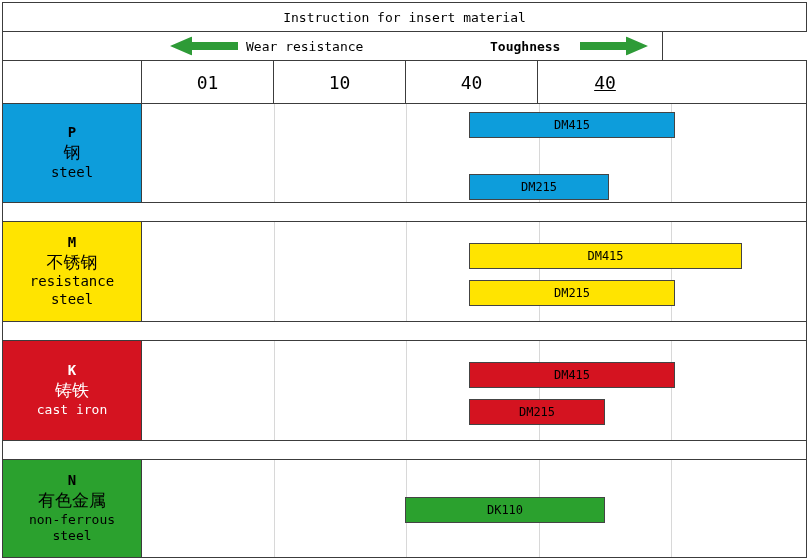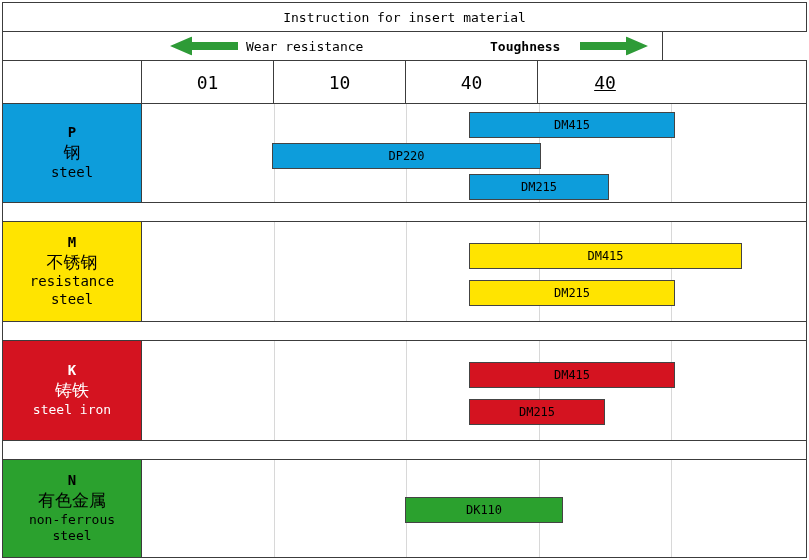--- a/index.html
+++ b/index.html
@@ -205,21 +205,20 @@
       <span class="bl-sym">P</span>
       <span class="bl-cn">钢</span>
       <span class="bl-en">steel</span>
     </div>
     <div class="block-plot" id="plot-p">
         <div class="colguide" style="left: 132px;"></div>
         <div class="colguide" style="left: 264px;"></div>
         <div class="colguide" style="left: 397px;"></div>
         <div class="colguide" style="left: 529px;"></div>
         <div class="bar" style="left: 327px; width: 206px; top: 8px; background: rgb(13, 157, 219);">DM415</div>
-        <div class="bar" style="left: 130px; width: 269px; top: 39px; background: rgb(13, 157, 219);">DP220</div>
         <div class="bar" style="left: 327px; width: 140px; top: 70px; background: rgb(13, 157, 219);">DM215</div>
       </div>
   </div>
 
   <div class="spacer" style="top:200px;"></div>
 
   <div class="block" id="block-m" style="top:219px; height:101px;">
     <div class="block-label" id="label-m" style="background: rgb(255, 228, 0);">
       <span class="bl-sym">M</span>
       <span class="bl-cn">不锈钢</span>
@@ -235,21 +234,21 @@
         <div class="bar" style="left: 327px; width: 206px; top: 58px; background: rgb(255, 228, 0);">DM215</div>
       </div>
   </div>
 
   <div class="spacer" style="top:319px;"></div>
 
   <div class="block" id="block-k" style="top:338px; height:101px;">
     <div class="block-label" id="label-k" style="background: rgb(212, 19, 32); color: rgb(255, 255, 255);">
       <span class="bl-sym">K</span>
       <span class="bl-cn">铸铁</span>
-      <span class="bl-en small">steel iron</span>
+      <span class="bl-en small">cast iron</span>
     </div>
     <div class="block-plot" id="plot-k">
         <div class="colguide" style="left: 132px;"></div>
         <div class="colguide" style="left: 264px;"></div>
         <div class="colguide" style="left: 397px;"></div>
         <div class="colguide" style="left: 529px;"></div>
         <div class="bar" style="left: 327px; width: 206px; top: 21px; background: rgb(212, 19, 32); color: rgb(0, 0, 0);">DM415</div>
         <div class="bar" style="left: 327px; width: 136px; top: 58px; background: rgb(212, 19, 32); color: rgb(0, 0, 0);">DM215</div>
       </div>
   </div>
@@ -261,17 +260,17 @@
       <span class="bl-sym">N</span>
       <span class="bl-cn">有色金属</span>
       <span class="bl-en small">non-ferrous</span>
       <span class="bl-en small">steel</span>
     </div>
     <div class="block-plot" id="plot-n">
         <div class="colguide" style="left: 132px;"></div>
         <div class="colguide" style="left: 264px;"></div>
         <div class="colguide" style="left: 397px;"></div>
         <div class="colguide" style="left: 529px;"></div>
-        <div class="bar" style="left: 263px; width: 158px; top: 37px; background: rgb(43, 161, 46); color: rgb(0, 0, 0);">DK110</div>
+        <div class="bar" style="left: 263px; width: 200px; top: 37px; background: rgb(43, 161, 46); color: rgb(0, 0, 0);">DK110</div>
       </div>
   </div>
 
 </div>
 
 </body></html>

